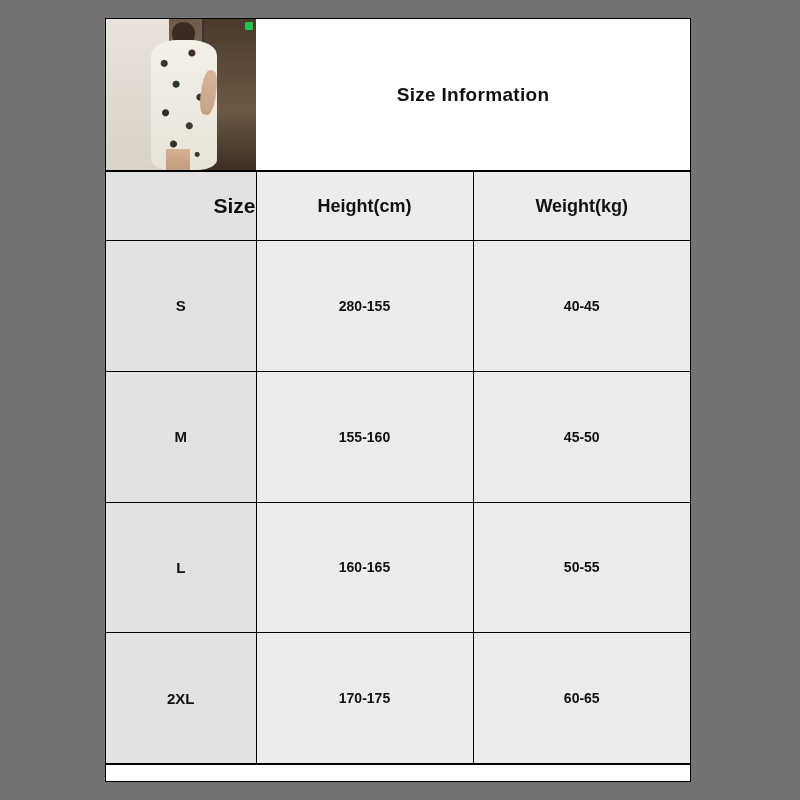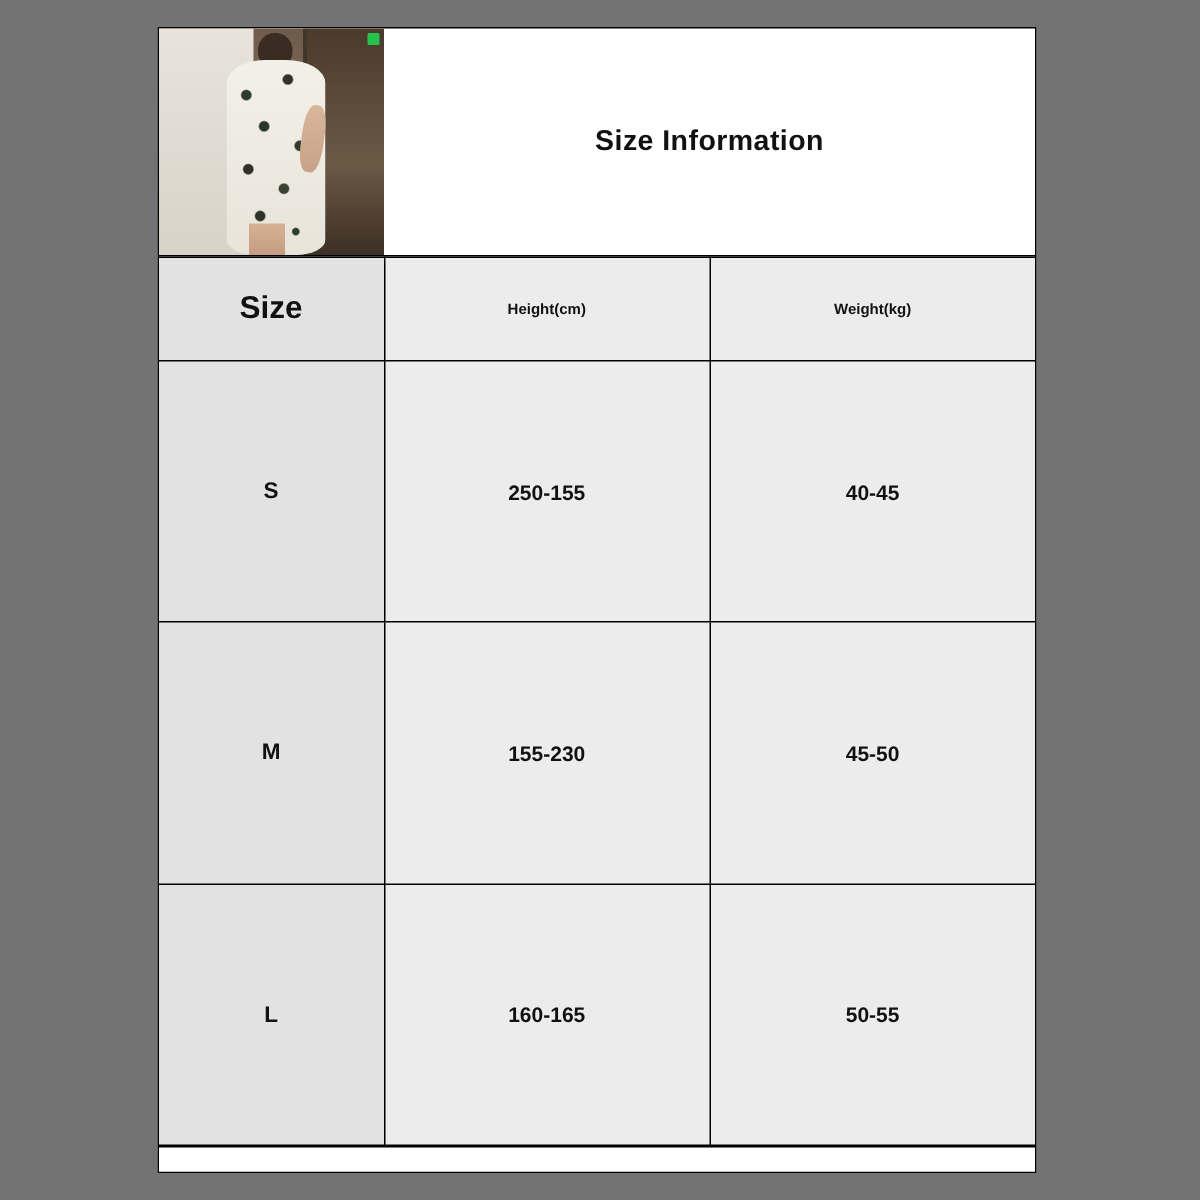--- a/index.html
+++ b/index.html
@@ -164,23 +164,24 @@
   .size-table th:nth-child(2), .size-table td:nth-child(2) {
     border-right: 1px solid #000000;
   }
   .size-table thead th {
     height: 68px;
     background: #e2e2e2;
     font-weight: bold;
   }
   .size-table thead th.hdr-size {
     font-size: 21px;
+    text-align: right;
   }
   .size-table thead th.hdr-other {
-    font-size: 10px;
+    font-size: 18px;
     background: #ececec;
   }
   .size-table tbody td {
     height: 82px;
     font-size: 14px;
   }
   .size-table tbody td.cell-size {
     background: #e2e2e2;
     font-weight: bold;
     font-size: 15px;
@@ -237,33 +238,38 @@
       <thead>
         <tr>
           <th class="hdr-size">Size</th>
           <th class="hdr-other">Height(cm)</th>
           <th class="hdr-other">Weight(kg)</th>
         </tr>
       </thead>
       <tbody>
         <tr>
           <td class="cell-size">S</td>
-          <td class="cell-val">250-155</td>
+          <td class="cell-val">280-155</td>
           <td class="cell-val">40-45</td>
         </tr>
         <tr>
           <td class="cell-size">M</td>
-          <td class="cell-val">155-230</td>
+          <td class="cell-val">155-160</td>
           <td class="cell-val">45-50</td>
         </tr>
         <tr>
           <td class="cell-size">L</td>
           <td class="cell-val">160-165</td>
           <td class="cell-val">50-55</td>
         </tr>
+        <tr>
+          <td class="cell-size">2XL</td>
+          <td class="cell-val">170-175</td>
+          <td class="cell-val">60-65</td>
+        </tr>
       </tbody>
     </table>
 
     <div class="attention">
     </div>
 
   </div>
 </div>
 
 </body></html>

